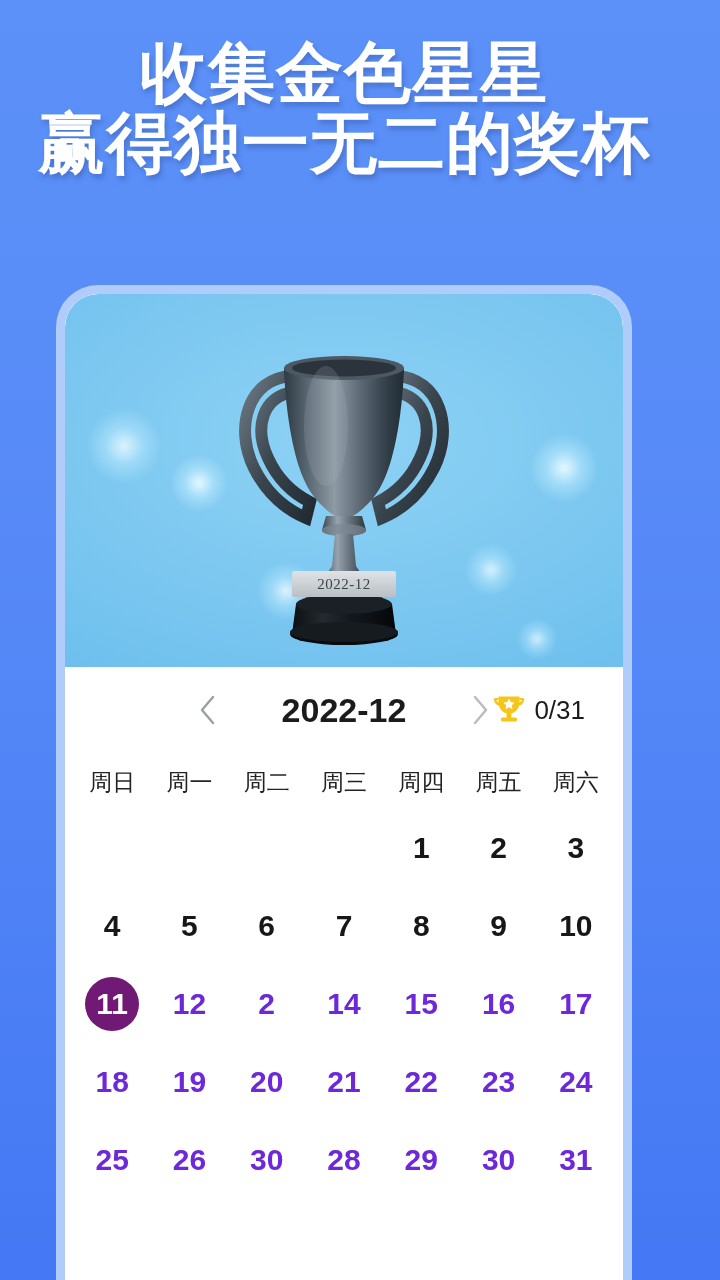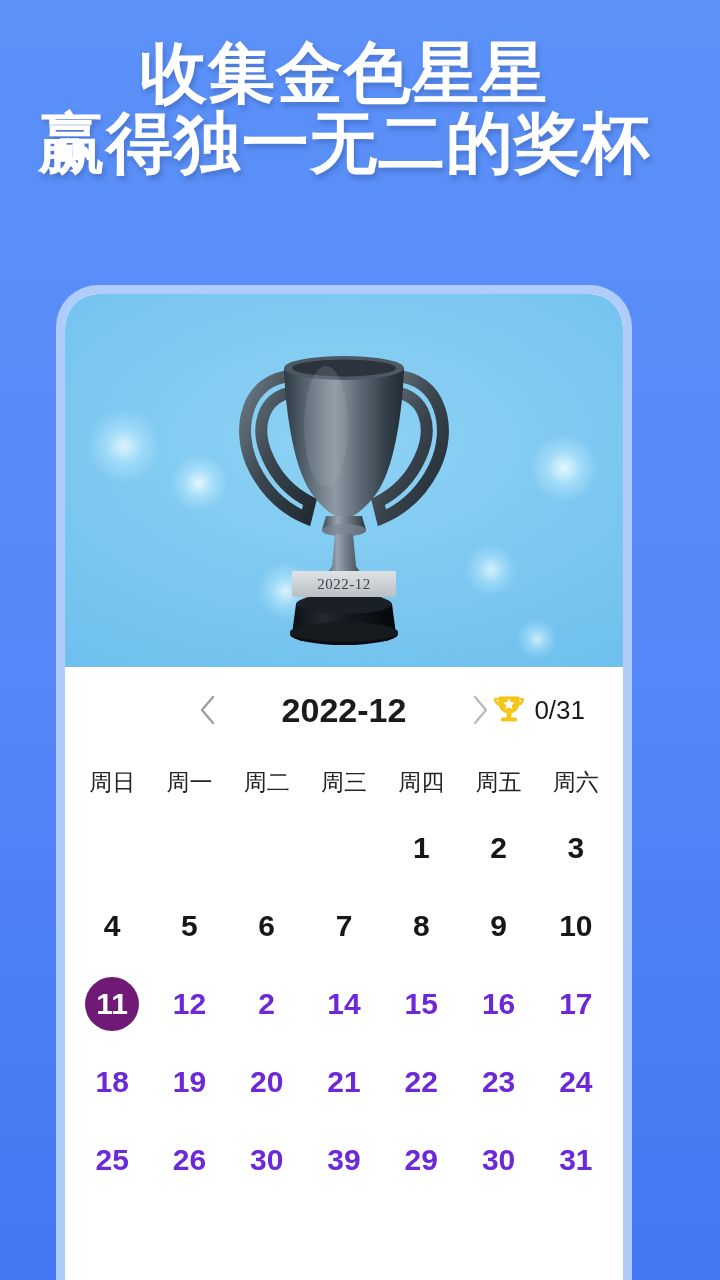--- a/index.html
+++ b/index.html
@@ -403,21 +403,21 @@
             <div class="day future">
               <div class="day-inner">25</div>
             </div>
             <div class="day future">
               <div class="day-inner">26</div>
             </div>
             <div class="day future">
               <div class="day-inner">30</div>
             </div>
             <div class="day future">
-              <div class="day-inner">39</div>
+              <div class="day-inner">28</div>
             </div>
             <div class="day future">
               <div class="day-inner">29</div>
             </div>
             <div class="day future">
               <div class="day-inner">30</div>
             </div>
             <div class="day future">
               <div class="day-inner">31</div>
             </div>

